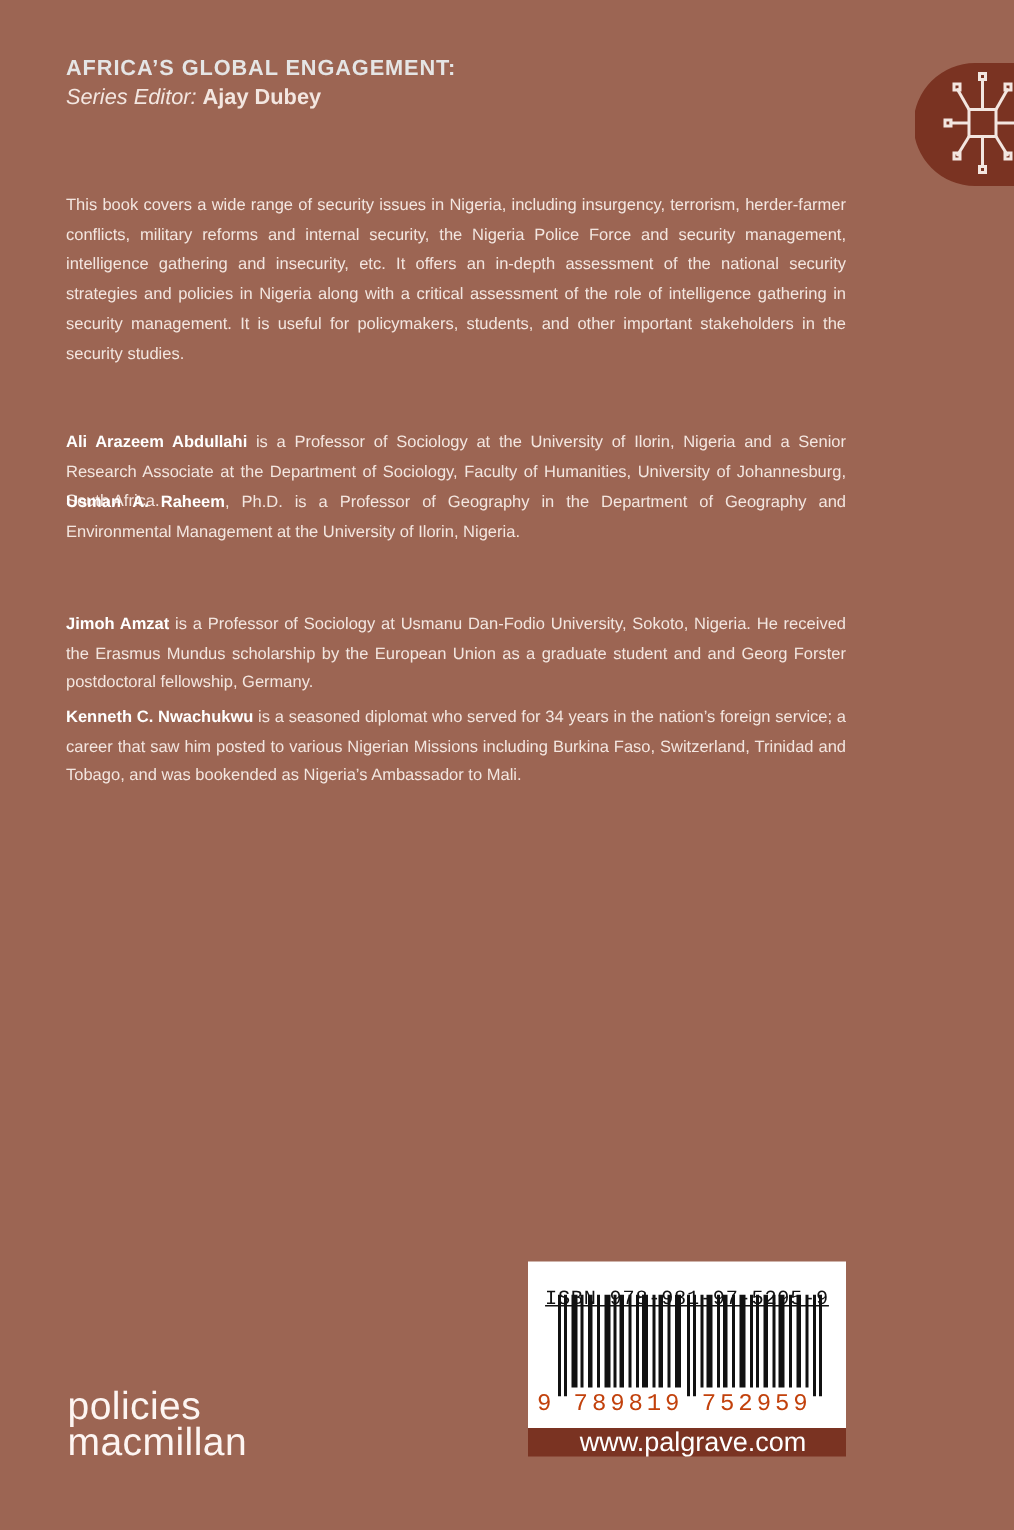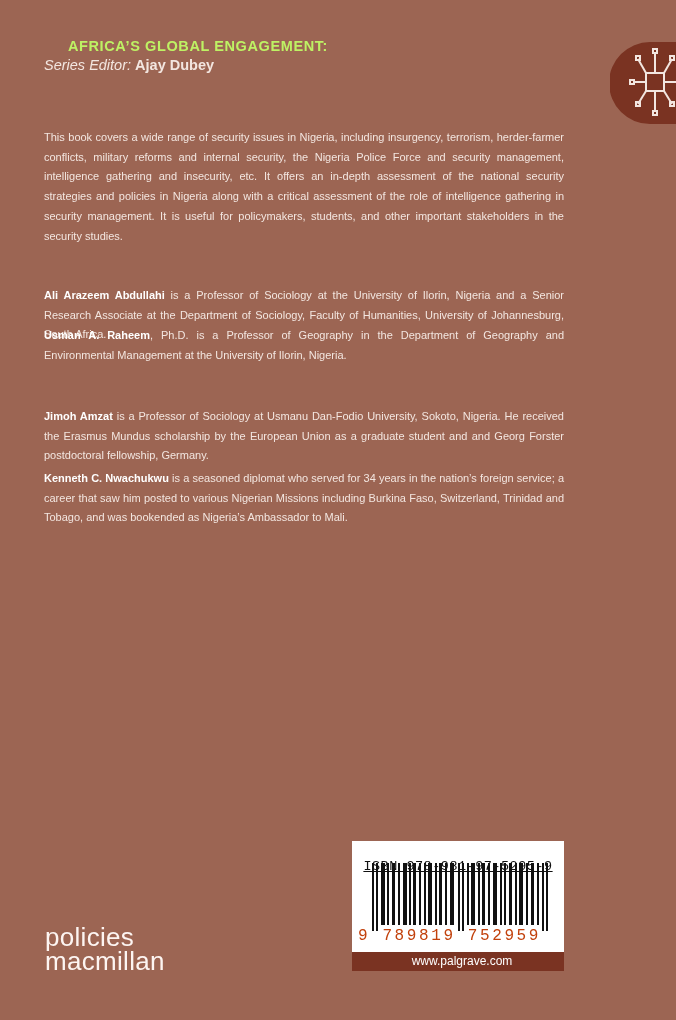--- a/index.html
+++ b/index.html
@@ -1,36 +1,36 @@
 <!DOCTYPE html>
 <html><head>
 <meta charset="utf-8">
 <style>
   html, body { margin:0; padding:0; }
   body { width:676px; height:1020px; background:#9c6553; position:relative; overflow:hidden;
          font-family:"Liberation Sans", sans-serif; color:#f3e6e0; }
   .series { position:absolute; left:44px; top:37px; }
-  .series-title { font-weight:bold; font-size:14.5px; letter-spacing:0.6px; line-height:19px; color:#bef264;margin-left:24px; }
+  .series-title { font-weight:bold; font-size:14.5px; letter-spacing:0.6px; line-height:19px; color:#e5e5e5; }
   .series-editor { font-size:14.5px; line-height:19px; }
   .series-editor i { font-style:italic; }
   .series-editor b { font-weight:bold; }
   .logo-icon { position:absolute; right:0; top:42px; width:66px; height:82px; }
   .body { position:absolute; left:44px; width:520px; font-size:11px; line-height:19.7px; text-align:justify; color:#f3e6e0; }
   .body b { font-weight:bold; color:#fff; }
   .p-desc { top:128px; }
   .p1 { top:286px; }
   .p2 { top:326px; }
   .p3 { top:407px; }
   .p4 { top:469px; }
   .barcode-box { position:absolute; left:352px; top:841px; width:212px; height:130px; }
   .barcode-white { background:#fff; height:111px; position:relative; }
   .isbn-text { position:absolute; top:18px; left:0; width:100%; text-align:center; font-family:"Liberation Mono", monospace; font-size:13.5px; color:#111; letter-spacing:0.5px;text-decoration:underline; }
   .bars { position:absolute; top:22px; left:20px; width:176px; height:68px; }
   .digits { position:absolute; top:86px; left:6px; width:200px; font-family:"Liberation Mono", monospace; font-size:16px; color:#c2410c; letter-spacing:2.6px; }
-  .url-bar { background:#7a3322; height:19px; text-align:center; font-size:12px; color:#fff; line-height:19px;padding-left:8px; }
+  .url-bar { background:#7a3322; height:19px; text-align:center; font-size:18px; color:#fff; line-height:19px;padding-left:8px; }
   .pub { position:absolute; left:45px; top:925px; color:#fdf5f2; font-size:26px; line-height:24px; letter-spacing:0.3px; }
 </style>
 </head>
 <body>
 
 <div class="series">
   <div class="series-title">AFRICA’S GLOBAL ENGAGEMENT:</div>
   <div class="series-editor"><i>Series Editor:</i> <b>Ajay Dubey</b></div>
 </div>
 

